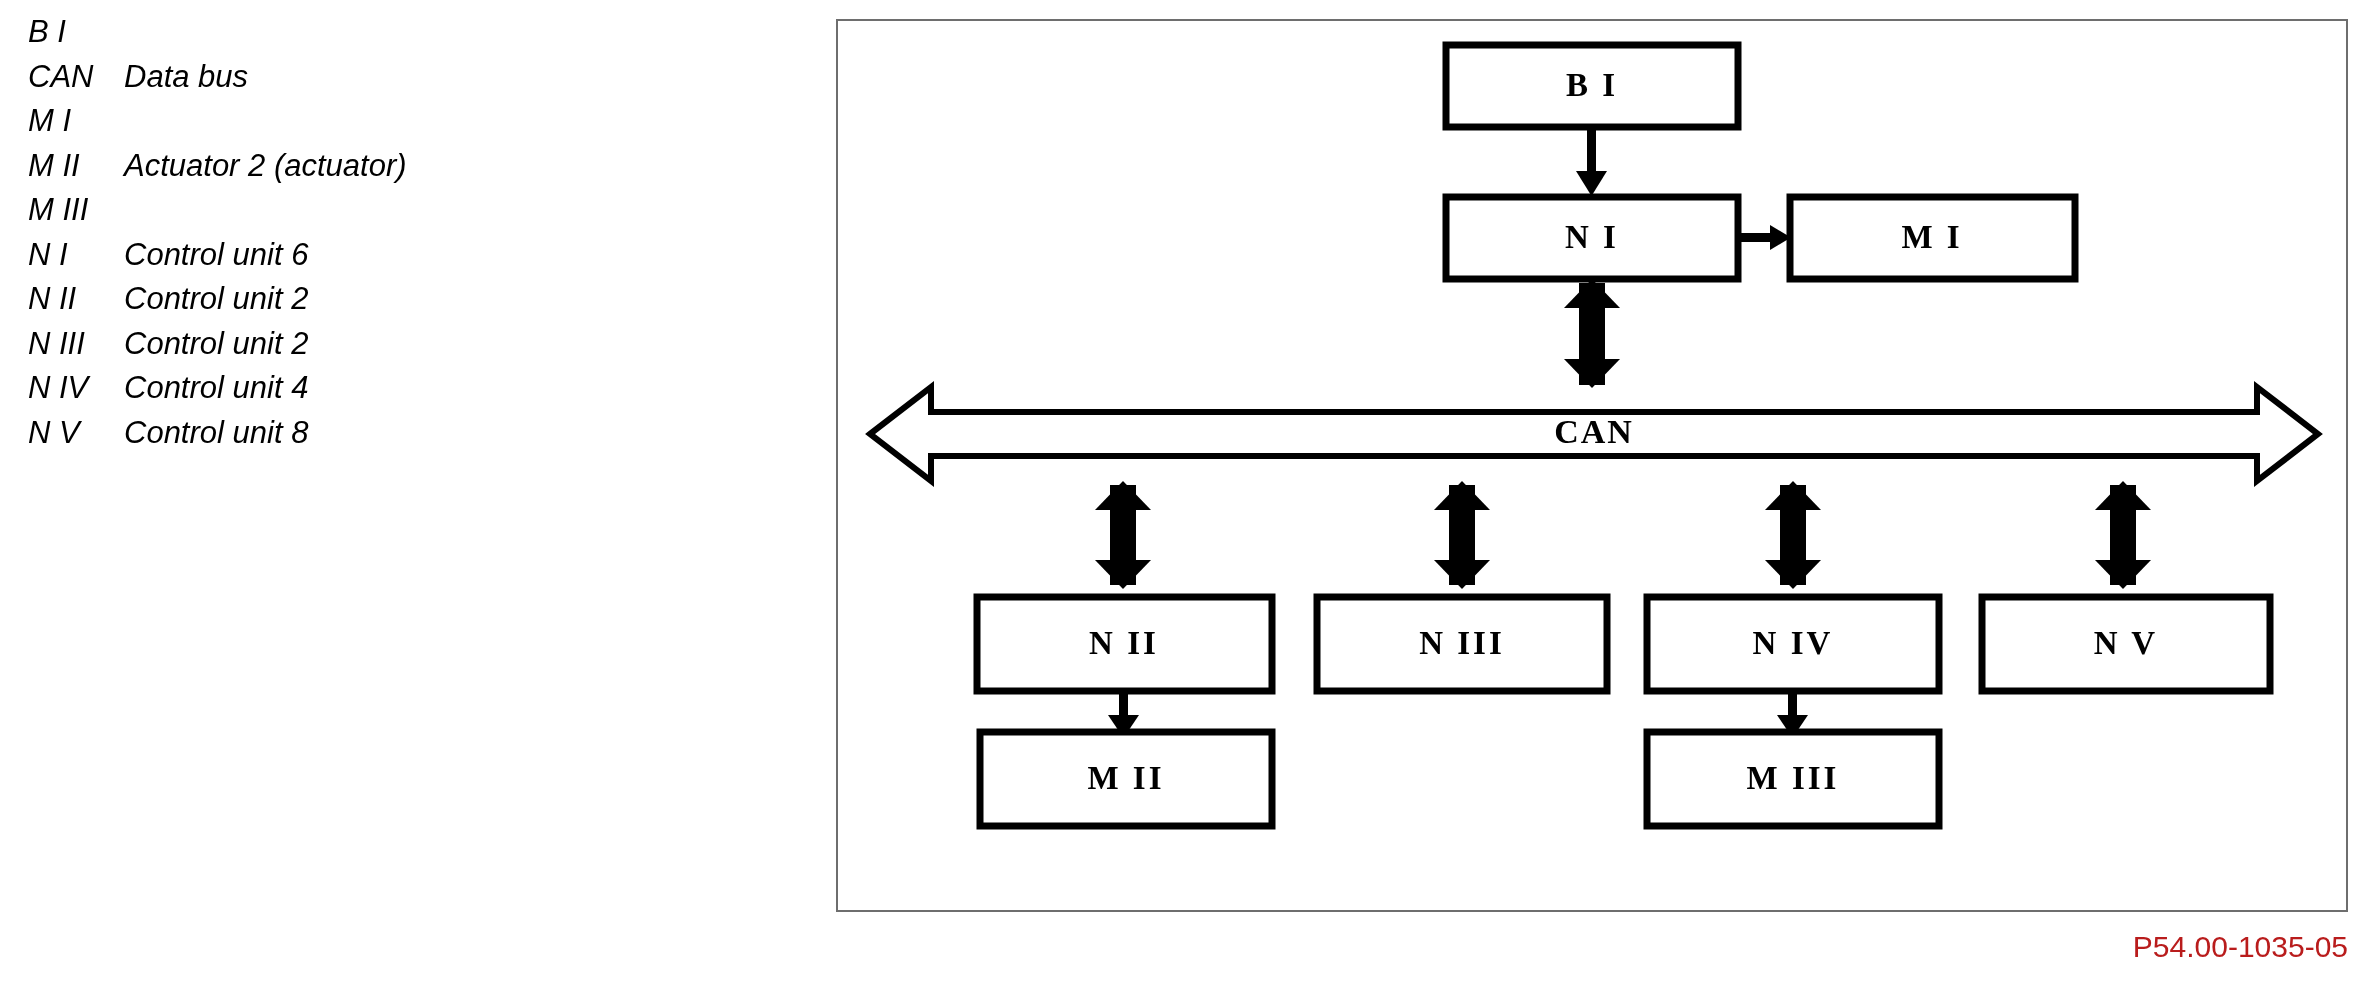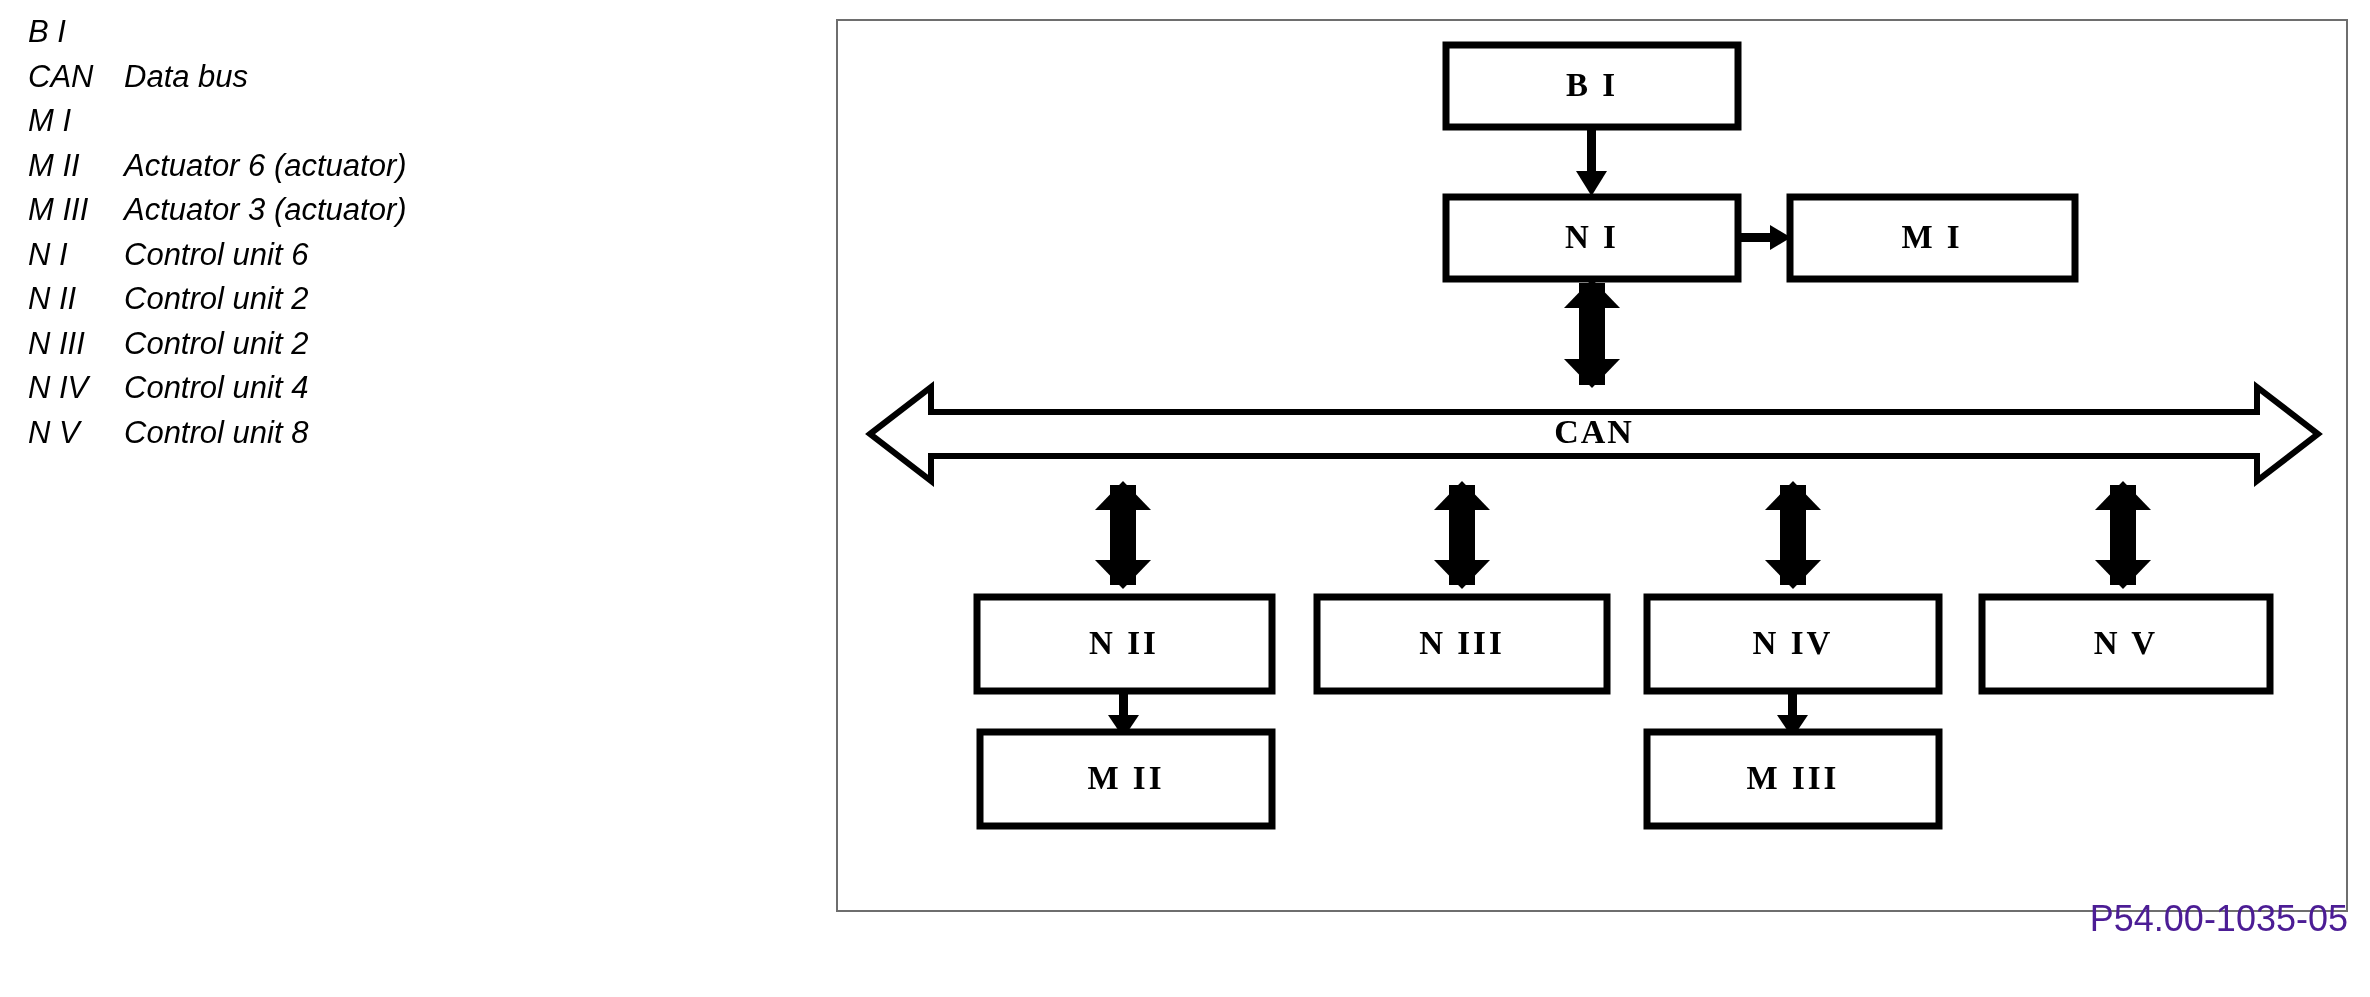--- a/index.html
+++ b/index.html
@@ -95,24 +95,24 @@
     fill: #000000;
   }
   .thin-arrow {
     fill: #000000;
   }
 
   
   #caption {
     position: absolute;
     right: 22px;
-    top: 898px;
-    font-size: 36px;
+    top: 930px;
+    font-size: 30px;
     font-style: normal;
-    color: #4c1d95;
+    color: #b91c1c;
     white-space: pre;
   }
 </style>
 </head>
 <body>
 
 <div id="legend">
 
   <div class="legend-row">
     <span class="legend-code">B I</span>
@@ -122,26 +122,25 @@
     <span class="legend-code">CAN</span>
     <span class="legend-desc">Data bus</span>
   </div>
 
   <div class="legend-row">
     <span class="legend-code">M I</span>
   </div>
 
   <div class="legend-row">
     <span class="legend-code">M II</span>
-    <span class="legend-desc">Actuator 6 (actuator)</span>
+    <span class="legend-desc">Actuator 2 (actuator)</span>
   </div>
 
   <div class="legend-row">
     <span class="legend-code">M III</span>
-    <span class="legend-desc">Actuator 3 (actuator)</span>
   </div>
 
   <div class="legend-row">
     <span class="legend-code">N I</span>
     <span class="legend-desc">Control unit 6</span>
   </div>
 
   <div class="legend-row">
     <span class="legend-code">N II</span>
     <span class="legend-desc">Control unit 2</span>

